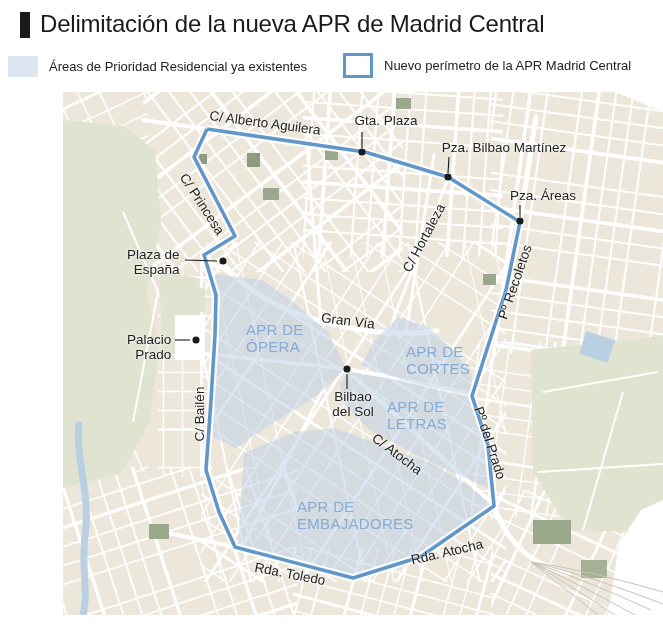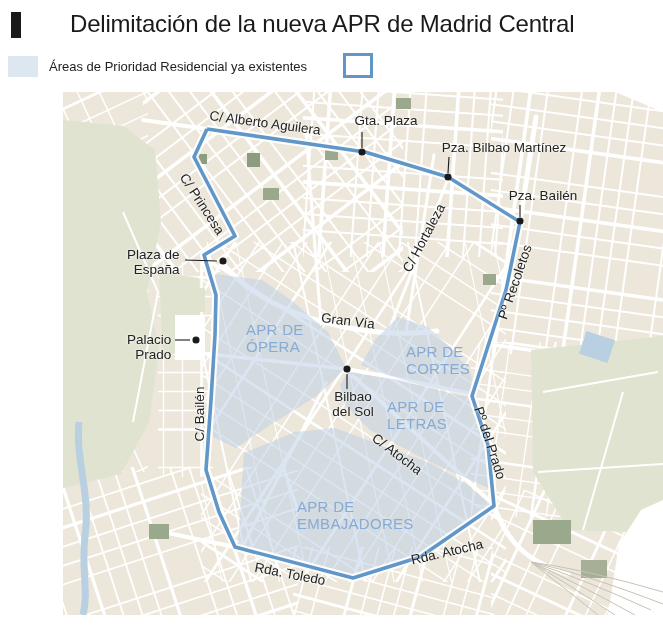--- a/index.html
+++ b/index.html
@@ -9,21 +9,21 @@
     --legend-swatch:#dce7f1;
     --map-bg:#ece7da;
     --park:#dfe3d0;
     --water:#b9cfe2;
     --label-dark:#222222;
   }
   *{margin:0;padding:0;box-sizing:border-box;}
   body{background:#fff;font-family:"Liberation Sans",sans-serif;}
   .page{position:relative;width:663px;height:627px;background:#fff;overflow:hidden;}
 
-  .header{position:absolute;left:11px;top:10px;display:flex;align-items:flex-end;gap:39px;}
+  .header{position:absolute;left:20px;top:10px;display:flex;align-items:flex-end;}
   .title-bar{width:10px;height:26px;background:#1a1a1a;margin-right:10px;}
   .page-title{font-size:24px;font-weight:400;color:#1a1a1a;letter-spacing:-0.2px;}
 
   .legend{position:absolute;left:0;top:50px;width:663px;height:32px;padding-left:32px;}
   .legend-item{position:absolute;display:flex;align-items:center;}
   .legend-item .lab{font-size:13px;color:#222;margin-left:11px;}
   .li-1{left:8px;top:6px;}
   .li-2{left:343px;top:3px;}
   .sw-fill{width:30px;height:21px;background:var(--legend-swatch);}
   .sw-line{width:30px;height:25px;background:#fff;border:3px solid var(--accent-perimeter);}
@@ -49,20 +49,21 @@
     <h1 class="page-title">Delimitación de la nueva APR de Madrid Central</h1>
   </div>
 
   <div class="legend">
     <div class="legend-item li-1">
       <span class="sw-fill"></span>
       <span class="lab">Áreas de Prioridad Residencial ya existentes</span>
     </div>
     <div class="legend-item li-2">
       <span class="sw-line"></span>
+      <span class="lab">Nuevo perímetro de la APR Madrid Central</span>
     </div>
   </div>
 
   <div class="map">
     <svg width="600" height="523" viewBox="0 0 600 523">
 
       <rect x="0" y="0" width="600" height="523" style="fill:var(--map-bg)"></rect>
       <g id="street-gen">
           <clipPath id="fc0">
             <rect x="80" y="0" width="260" height="180"></rect>
@@ -486,21 +487,21 @@
         <line x1="112" y1="248" x2="127" y2="248"></line>
         <circle cx="133" cy="248" r="3"></circle>
         <line x1="284" y1="282" x2="284" y2="297"></line>
         <circle cx="284" cy="277" r="3"></circle>
       </g>
     </svg>
 
     <div class="lbl" style="left:202px;top:31px;--r:7.5deg">C/ Alberto Aguilera</div>
     <div class="lbl" style="left:323px;top:29px">Gta. Plaza</div>
     <div class="lbl" style="left:441px;top:56px">Pza. Bilbao Martínez</div>
-    <div class="lbl" style="left:480px;top:104px">Pza. Bailén</div>
+    <div class="lbl" style="left:480px;top:104px">Pza. Áreas</div>
     <div class="lbl" style="left:139px;top:112px;--r:57deg">C/ Princesa</div>
     <div class="lbl" style="left:361px;top:146px;--r:-62deg">C/ Hortaleza</div>
     <div class="lbl" style="left:452px;top:190px;--r:-71deg">Pº Recoletos</div>
     <div class="lbl lbl-left" style="left:64px;top:155px">Plaza de
 España</div>
     <div class="lbl" style="left:285px;top:229px;--r:7deg">Gran Vía</div>
     <div class="lbl lbl-left" style="left:64px;top:240px">Palacio
 Prado</div>
     <div class="lbl" style="left:137px;top:322px;--r:-90deg">C/ Bailén</div>
     <div class="lbl lbl-center" style="left:290px;top:312px">Bilbao

